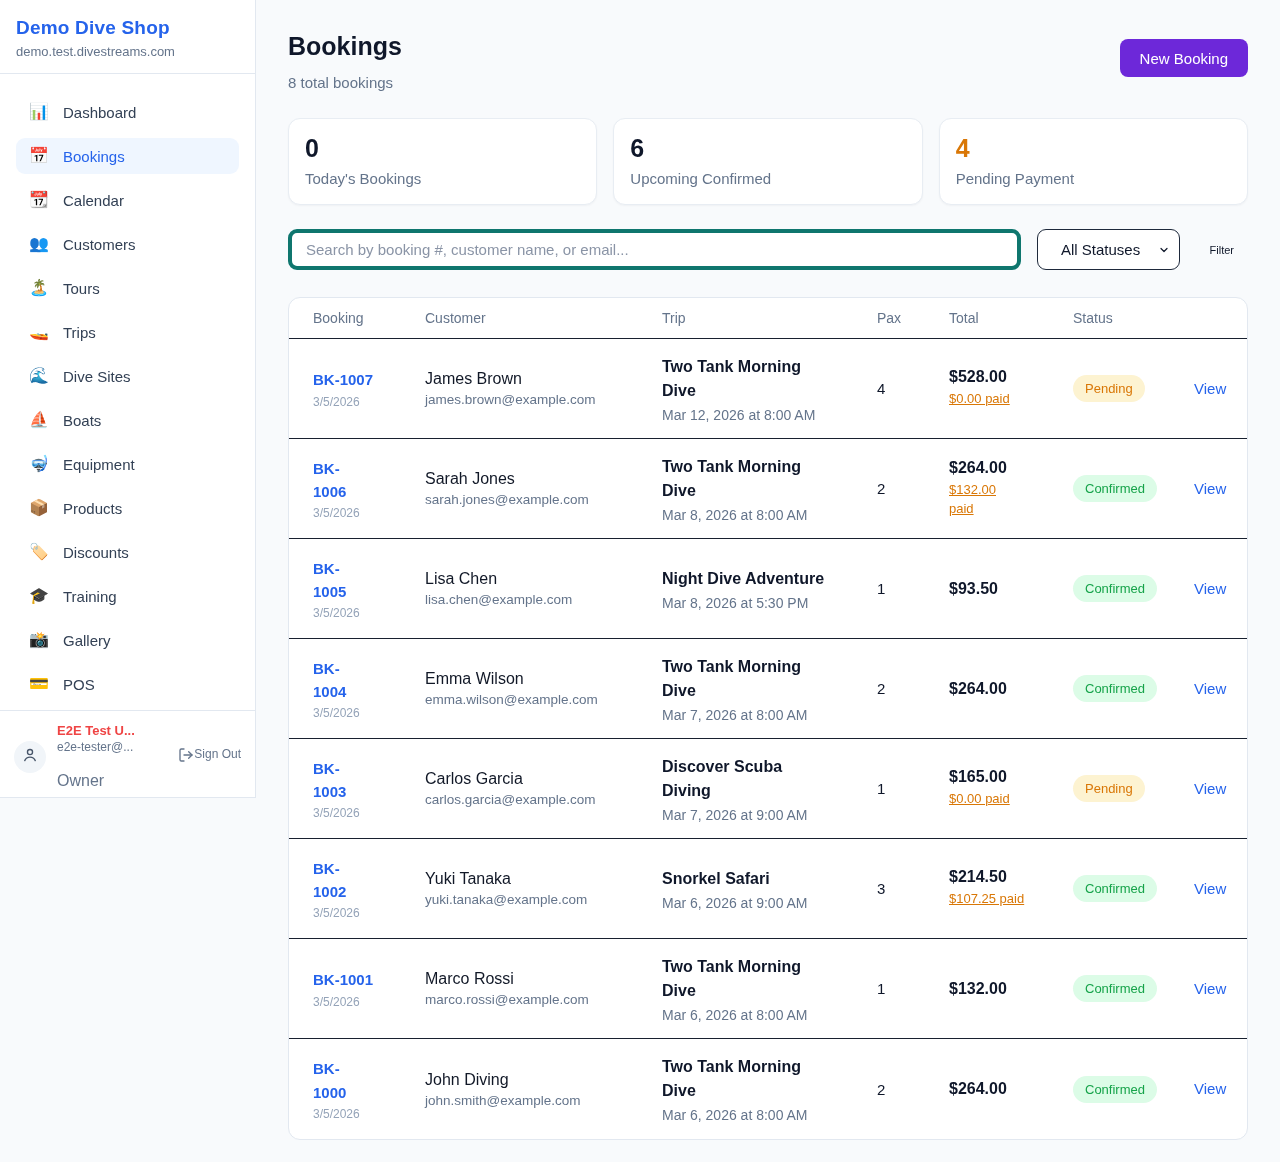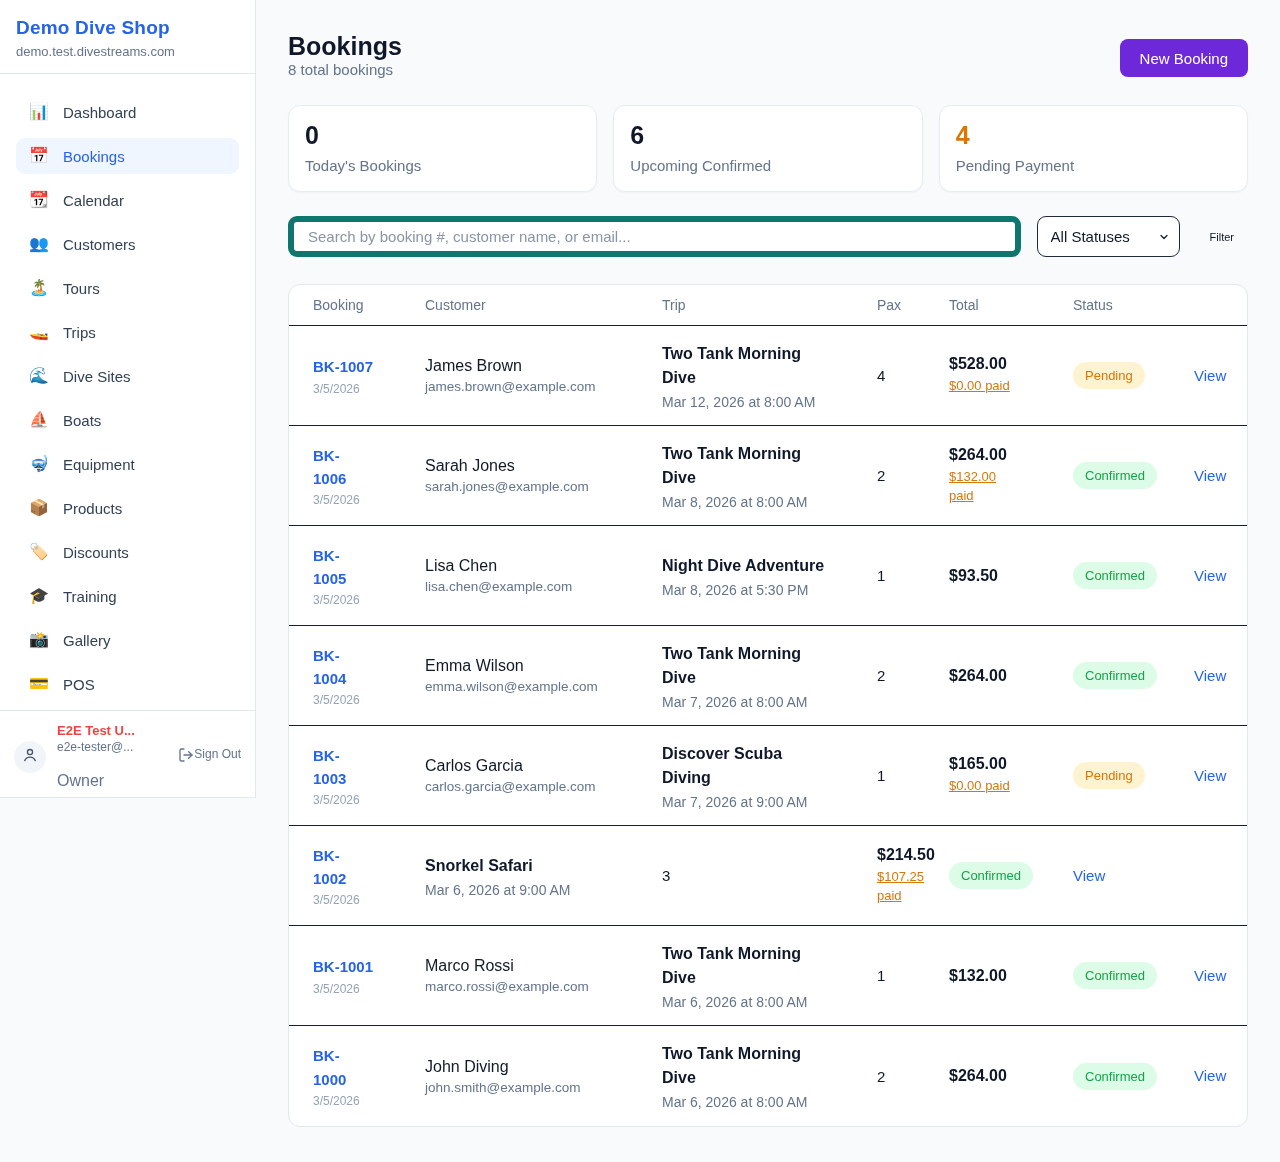--- a/index.html
+++ b/index.html
@@ -38,45 +38,45 @@
   .foot-role { font-size:16px; color:#64748b; margin-top:18px; }
   .signout {
     display:flex; color:#64748b; font-size:12px;
     background:none; border:none; font-family:inherit; cursor:pointer; flex:0 0 auto;
   }
 
   
   .main { position:absolute; left:256px; top:0; width:1024px; padding:32px; }
   .page-head { display:flex; align-items:flex-start; justify-content:space-between; }
   .page-title { font-size:25px; font-weight:700; color:#0f172a; }
-  .page-sub { font-size:15px; color:#64748b; margin-top:0; }
+  .page-sub { font-size:15px; color:#64748b; margin-top:13px; }
   .btn-primary {
     background:#6d28d9; color:#fff; border:none; border-radius:8px; height:38px;
     padding:0 20px; font-size:15px; font-weight:500; font-family:inherit; cursor:pointer; margin-top:7px;
   }
 
   .stats { display:grid; grid-template-columns:repeat(3,1fr); gap:16px; margin-top:27px; }
   .stat-card {
     background:#fff; border:1px solid #e8edf3; border-radius:12px; padding:15px 16px; height:87px;
     box-shadow:0 1px 2px rgba(15,23,42,.04);
   }
   .stat-value { font-size:25px; font-weight:800; }
   .stat-label { font-size:15px; color:#64748b; margin-top:7px; }
 
   .toolbar { display:flex; align-items:center; gap:16px; margin-top:24px; }
   .search-input {
-    flex:1 1 auto; height:41px; border:6px solid #0f766e; border-radius:9px;
+    flex:1 1 auto; height:41px; border:4px solid #0f766e; border-radius:9px;
     padding:0 14px; font-size:15px; font-family:inherit; color:#0f172a; background:#fff; outline:none;
   }
   .search-input::placeholder { color:#8a94a6; }
   .select-wrap { position:relative; flex:0 0 auto; }
   .status-select {
     height:41px; width:143px; border:1px solid #1e293b; border-radius:9px; background:#fff;
     font-size:15px; font-weight:500; font-family:inherit; color:#0f172a;
-    padding:0 28px 0 13px; appearance:none; -webkit-appearance:none; cursor:pointer;
+    padding:0 28px 0 13px; appearance:none; -webkit-appearance:none; cursor:pointer;text-align:center;
   }
   .select-chevron { position:absolute; right:10px; top:13px; pointer-events:none; color:#0f172a; }
   .filter-btn {
     background:none; border:none; font-family:inherit; font-size:11px; font-weight:500;
     color:#0f172a; padding:0 14px; cursor:pointer;
   }
 
   
   .table-card {
     margin-top:27px; background:#fff; border:1px solid #e2e8f0; border-radius:12px; overflow:hidden;
@@ -366,20 +366,24 @@
           <div class="cell"><span class="badge pending">Pending</span></div>
           <div class="cell"><span class="view-link">View</span></div>
         </div>
         <div class="tgrid trow">
           <div class="cell">
             <div class="bk-id">BK-
 1002</div>
             <div class="bk-date">3/5/2026</div>
           </div>
           <div class="cell">
+            <div class="cust-name">Yuki Tanaka</div>
+            <div class="cust-email">yuki.tanaka@example.com</div>
+          </div>
+          <div class="cell">
             <div class="trip-name">Snorkel Safari</div>
             <div class="trip-date">Mar 6, 2026 at 9:00 AM</div>
           </div>
           <div class="cell">
             <div class="pax">3</div>
           </div>
           <div class="cell">
             <div class="total">$214.50</div>
             <div class="paid">$107.25 paid</div>
           </div>

